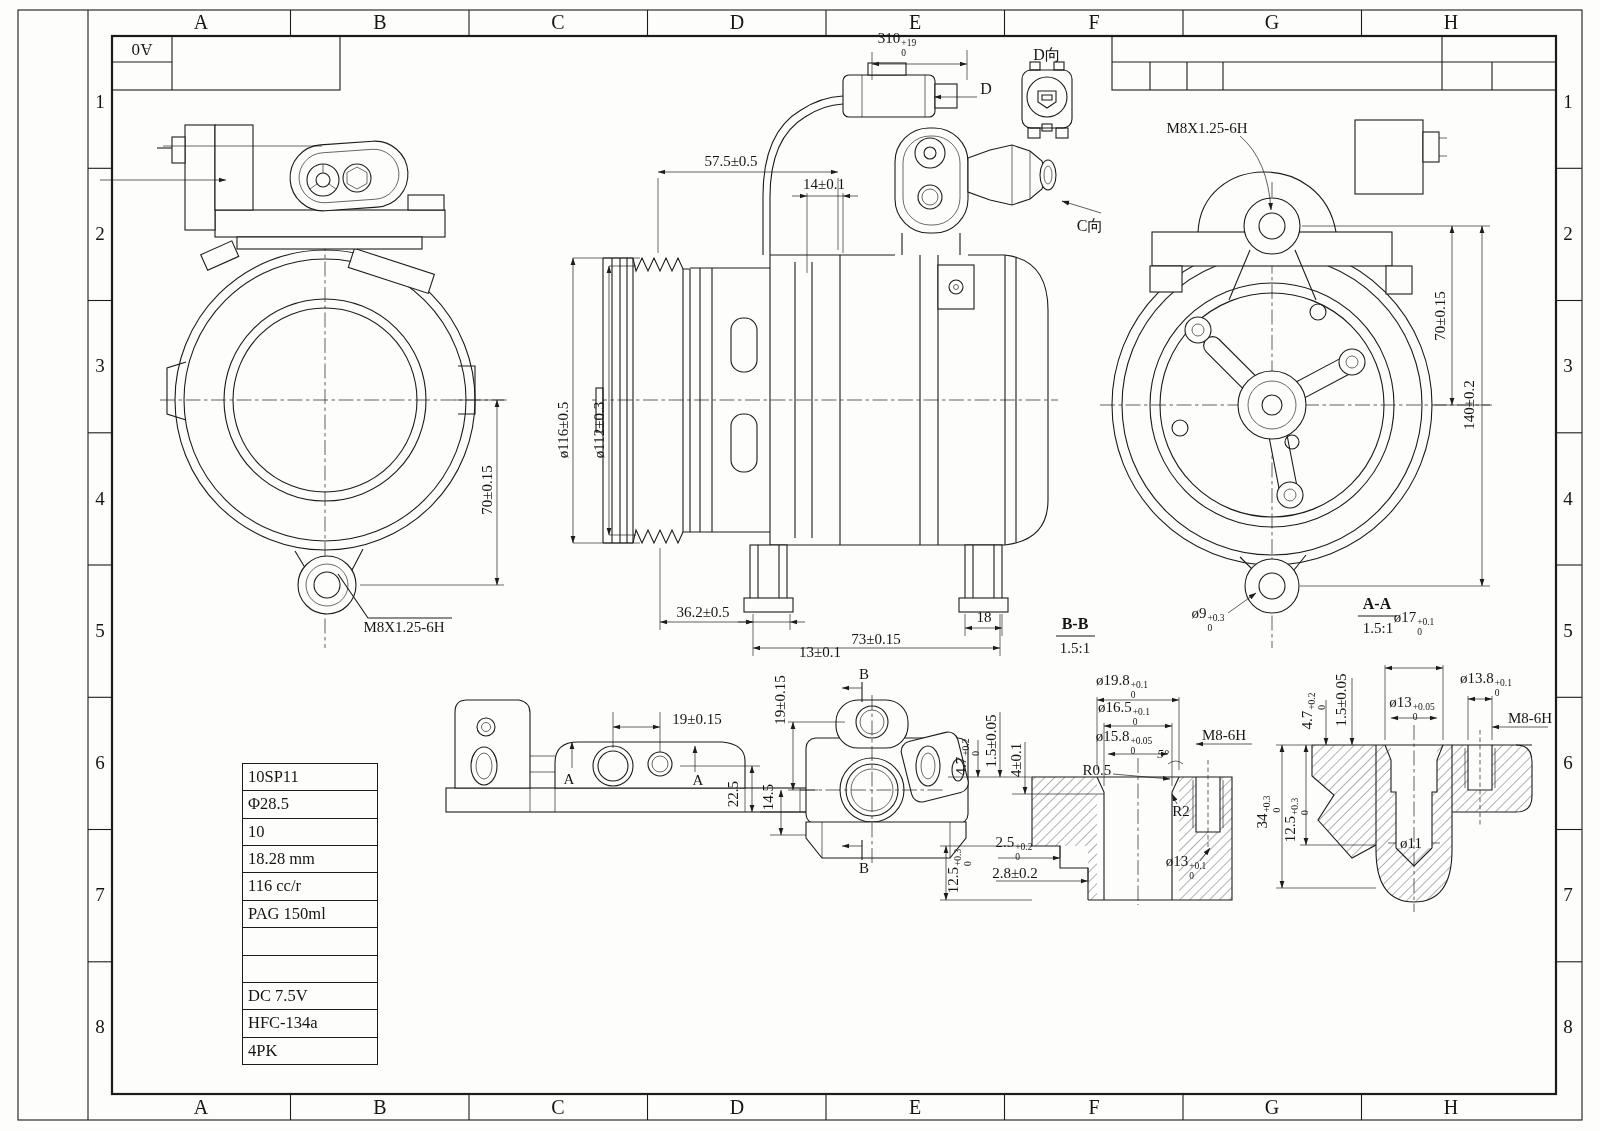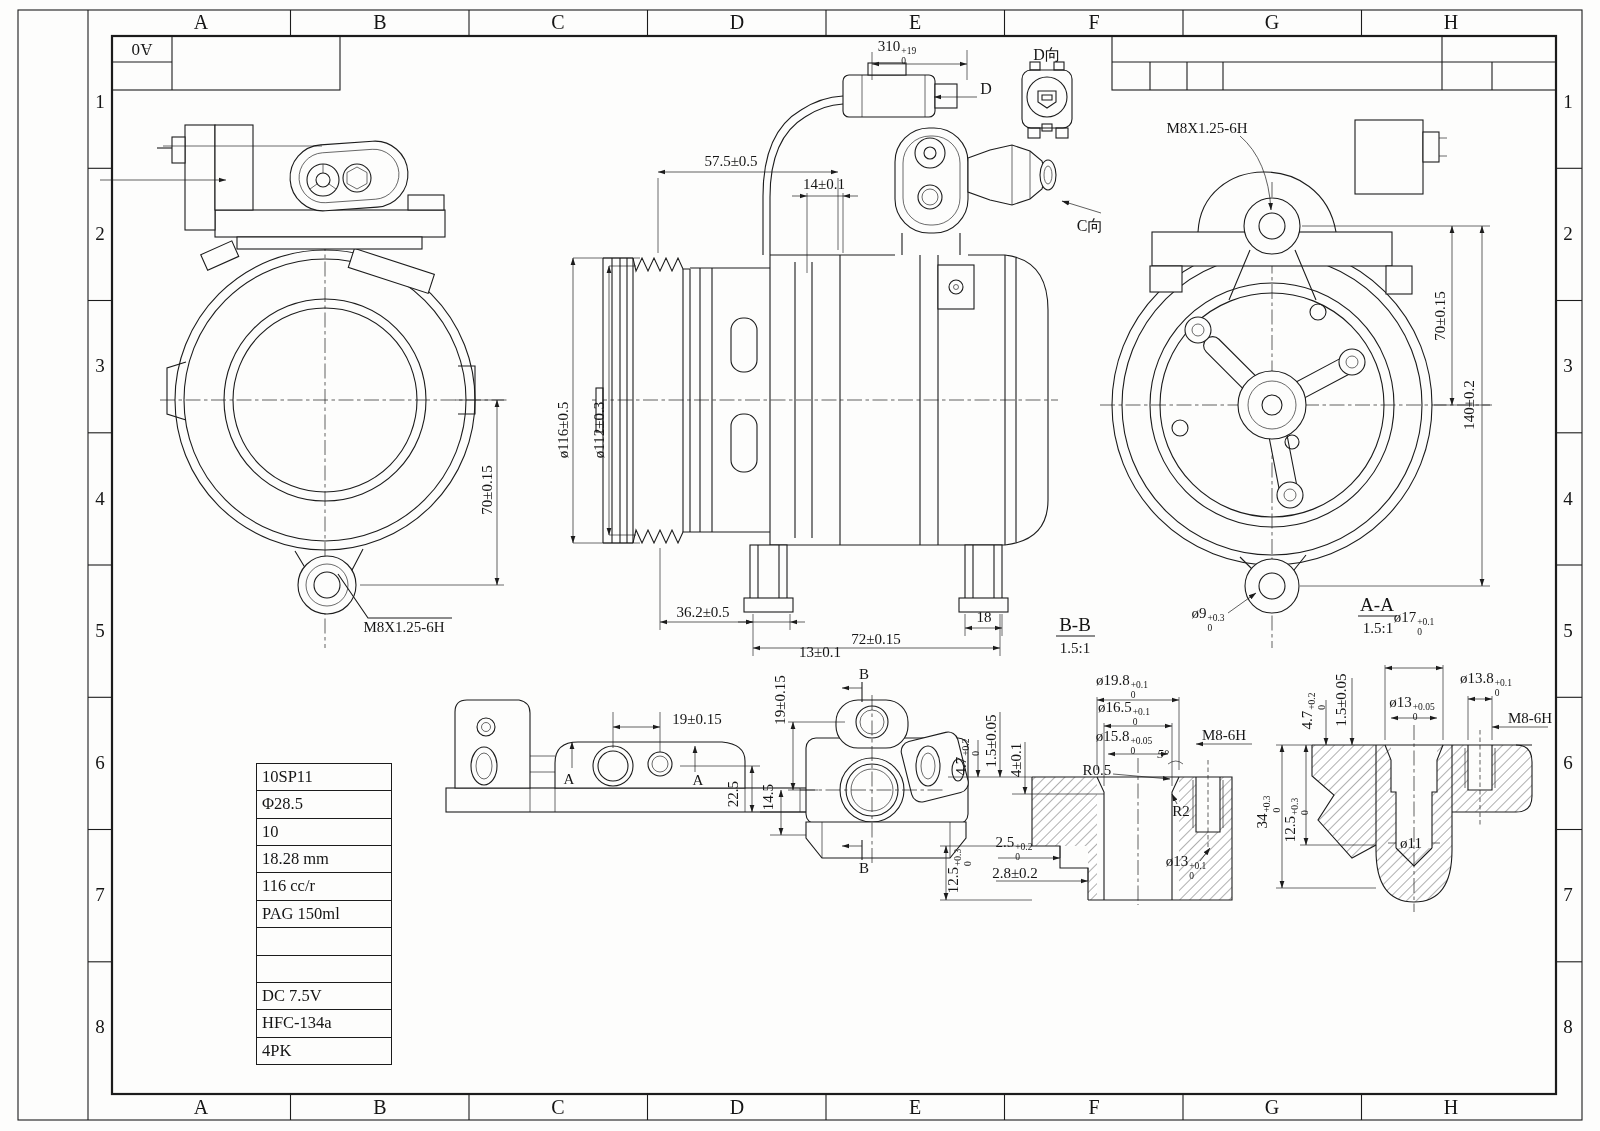--- a/index.html
+++ b/index.html
@@ -5,25 +5,25 @@
   html,body{margin:0;padding:0;background:#e8e8e8;}
   #sheet{position:relative;width:1600px;height:1131px;background:#fdfdfc;overflow:hidden;
          font-family:"Liberation Serif",serif;color:#151515;}
   svg{position:absolute;left:0;top:0;}
   .dim{position:absolute;transform:translate(-50%,-50%);font-size:15px;white-space:nowrap;
        line-height:1;letter-spacing:0px;}
   .rot{transform:translate(-50%,-50%) rotate(-90deg);}
   .flip{transform:translate(-50%,-50%) rotate(180deg);}
   .tol{display:inline-flex;flex-direction:column;font-size:9.5px;line-height:1.05;
        text-align:left;vertical-align:-3px;margin-left:1px;}
-  .sect{font-size:19px;}
+  .sect{font-size:16px;font-weight:bold;}
   .zone{position:absolute;transform:translate(-50%,-50%);font-size:20px;}
   .znum{font-size:19px;}
   #spec{position:absolute;left:242px;top:763px;width:134px;height:300px;
-        border:1.6px solid #1c1c1c;display:flex;flex-direction:column;margin-left:14px;}
+        border:1.6px solid #1c1c1c;display:flex;flex-direction:column;}
   .srow{flex:1;border-bottom:1.2px solid #1c1c1c;font-size:16.5px;line-height:1.55;
         padding-left:5px;white-space:nowrap;overflow:hidden;}
   .srow:last-child{border-bottom:none;}
   .ov{position:absolute;left:0;top:0;width:1600px;height:1131px;pointer-events:none;}
 </style>
 </head>
 <body>
 
 <div id="sheet">
 
@@ -449,32 +449,32 @@
   <div class="dim flip" style="left:142px;top:49px;font-size:17px">A0</div>
 
   <div class="dim" style="left:1047px;top:55px;font-size:16px">D向</div>
   <div class="dim" style="left:986px;top:89px;font-size:16px">D</div>
   <div class="dim" style="left:1090px;top:226px;font-size:16px">C向</div>
   <div class="dim" style="left:569px;top:779px">A</div>
   <div class="dim" style="left:698px;top:780px">A</div>
   <div class="dim" style="left:864px;top:674px">B</div>
   <div class="dim" style="left:864px;top:868px">B</div>
 
-  <div class="dim" style="left:897px;top:53px"><span>310</span><span class="tol">
+  <div class="dim" style="left:897px;top:45px"><span>310</span><span class="tol">
           <span>+19</span>
           <span>0</span>
         </span></div>
   <div class="dim" style="left:731px;top:161px">57.5±0.5</div>
   <div class="dim" style="left:824px;top:184px">14±0.1</div>
   <div class="dim rot" style="left:563px;top:430px">ø116±0.5</div>
   <div class="dim rot" style="left:599px;top:430px">ø112±0.3</div>
   <div class="dim" style="left:703px;top:612px">36.2±0.5</div>
   <div class="dim" style="left:820px;top:652px">13±0.1</div>
   <div class="dim" style="left:984px;top:617px">18</div>
-  <div class="dim" style="left:876px;top:639px">72±0.15</div>
+  <div class="dim" style="left:876px;top:639px">73±0.15</div>
   <div class="dim rot" style="left:487px;top:490px">70±0.15</div>
   <div class="dim" style="left:404px;top:627px">M8X1.25-6H</div>
   <div class="dim" style="left:1207px;top:128px">M8X1.25-6H</div>
   <div class="dim rot" style="left:1440px;top:316px">70±0.15</div>
   <div class="dim rot" style="left:1469px;top:405px">140±0.2</div>
   <div class="dim" style="left:1208px;top:620px"><span>ø9</span><span class="tol">
           <span>+0.3</span>
           <span>0</span>
         </span></div>
 

